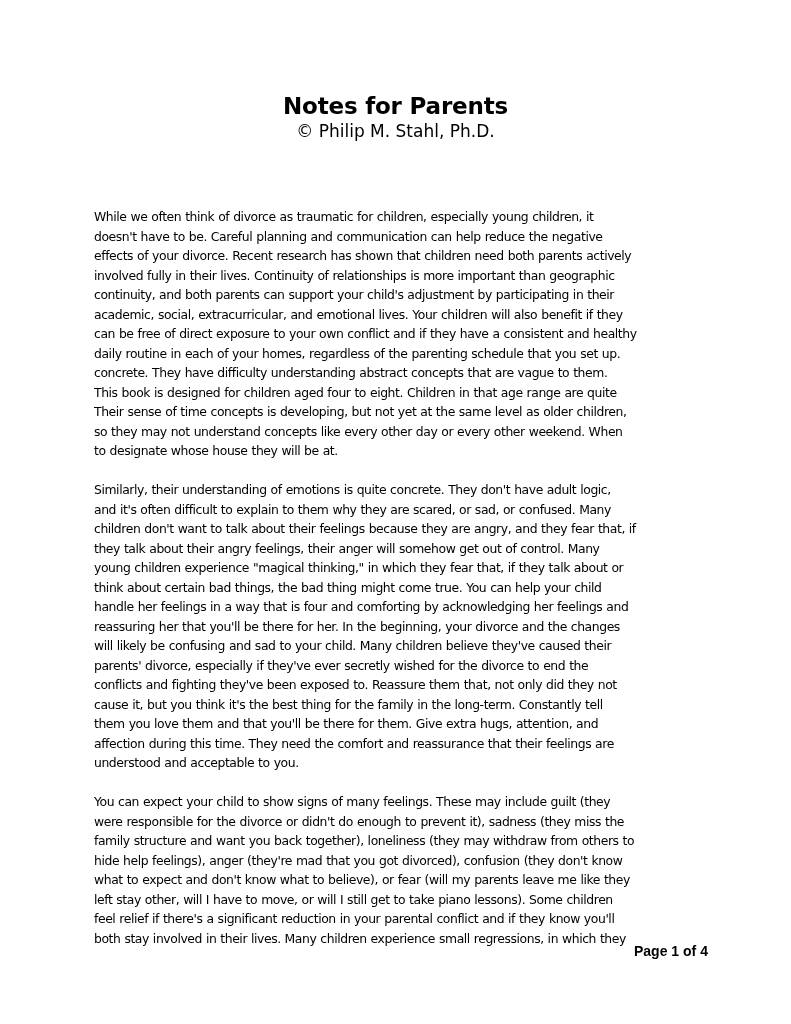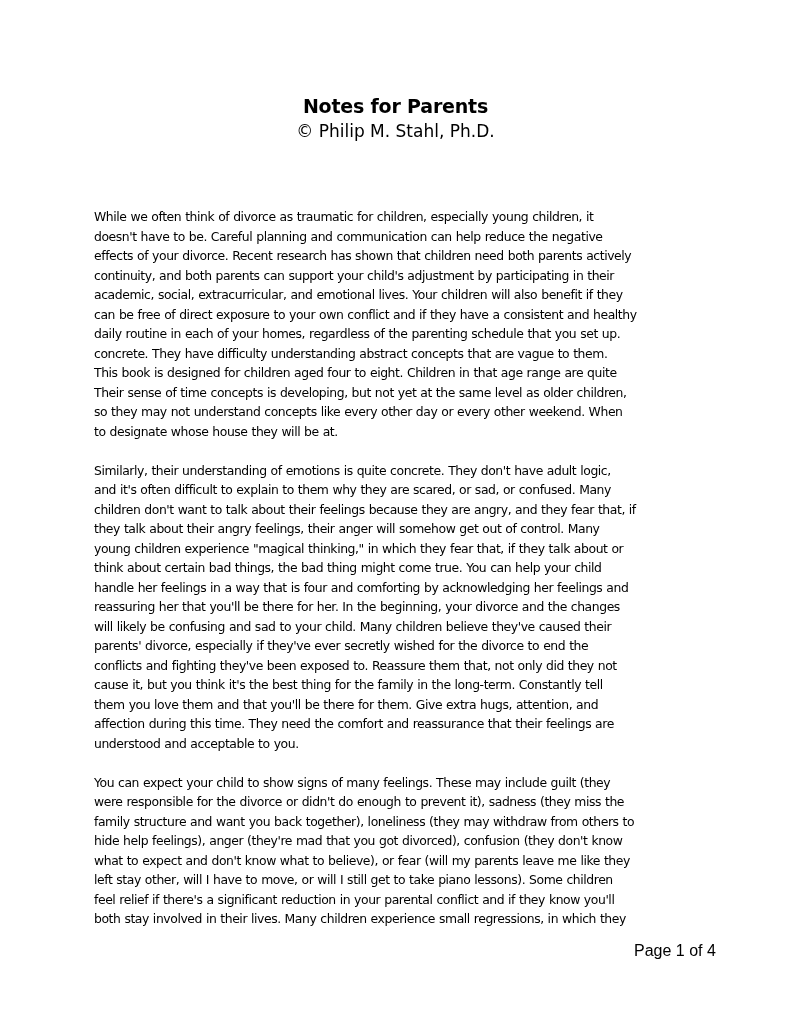--- a/index.html
+++ b/index.html
@@ -17,21 +17,21 @@
     .title-block {
       position: absolute;
       left: 0;
       top: 93px;
       width: 791px;
       text-align: center;
     }
     .doc-title {
       font-family: "DejaVu Sans", sans-serif;
       font-weight: bold;
-      font-size: 19px;
+      font-size: 23px;
       line-height: 27px;
       margin: 0;
       letter-spacing: -0.2px;
     }
     .doc-author {
       font-family: "DejaVu Sans", sans-serif;
       font-size: 17px;
       line-height: 22px;
       margin: 0;
     }
@@ -52,37 +52,39 @@
       white-space: nowrap;
     }
     .line {
       display: block;
     }
     .page-footer {
       position: absolute;
       left: 634px;
       top: 943px;
       font-family: "Liberation Sans", sans-serif;
-      font-size: 16px;
+      font-size: 14px;
       line-height: 16px;
+      font-weight: bold;
     }
   </style>
 </head>
 <body>
 
 <div class="title-block">
   <h1 class="doc-title">Notes for Parents</h1>
   <p class="doc-author">© Philip M. Stahl, Ph.D.</p>
 </div>
 
 <div class="body-text">
   <p class="para">
       <span class="line">While we often think of divorce as traumatic for children, especially young children, it</span>
       <span class="line">doesn't have to be. Careful planning and communication can help reduce the negative</span>
       <span class="line">effects of your divorce. Recent research has shown that children need both parents actively</span>
+      <span class="line">involved fully in their lives. Continuity of relationships is more important than geographic</span>
       <span class="line">continuity, and both parents can support your child's adjustment by participating in their</span>
       <span class="line">academic, social, extracurricular, and emotional lives. Your children will also benefit if they</span>
       <span class="line">can be free of direct exposure to your own conflict and if they have a consistent and healthy</span>
       <span class="line">daily routine in each of your homes, regardless of the parenting schedule that you set up.</span>
       <span class="line">concrete. They have difficulty understanding abstract concepts that are vague to them.</span>
       <span class="line">This book is designed for children aged four to eight. Children in that age range are quite</span>
       <span class="line">Their sense of time concepts is developing, but not yet at the same level as older children,</span>
       <span class="line">so they may not understand concepts like every other day or every other weekend. When</span>
       <span class="line">to designate whose house they will be at.</span>
     </p>

